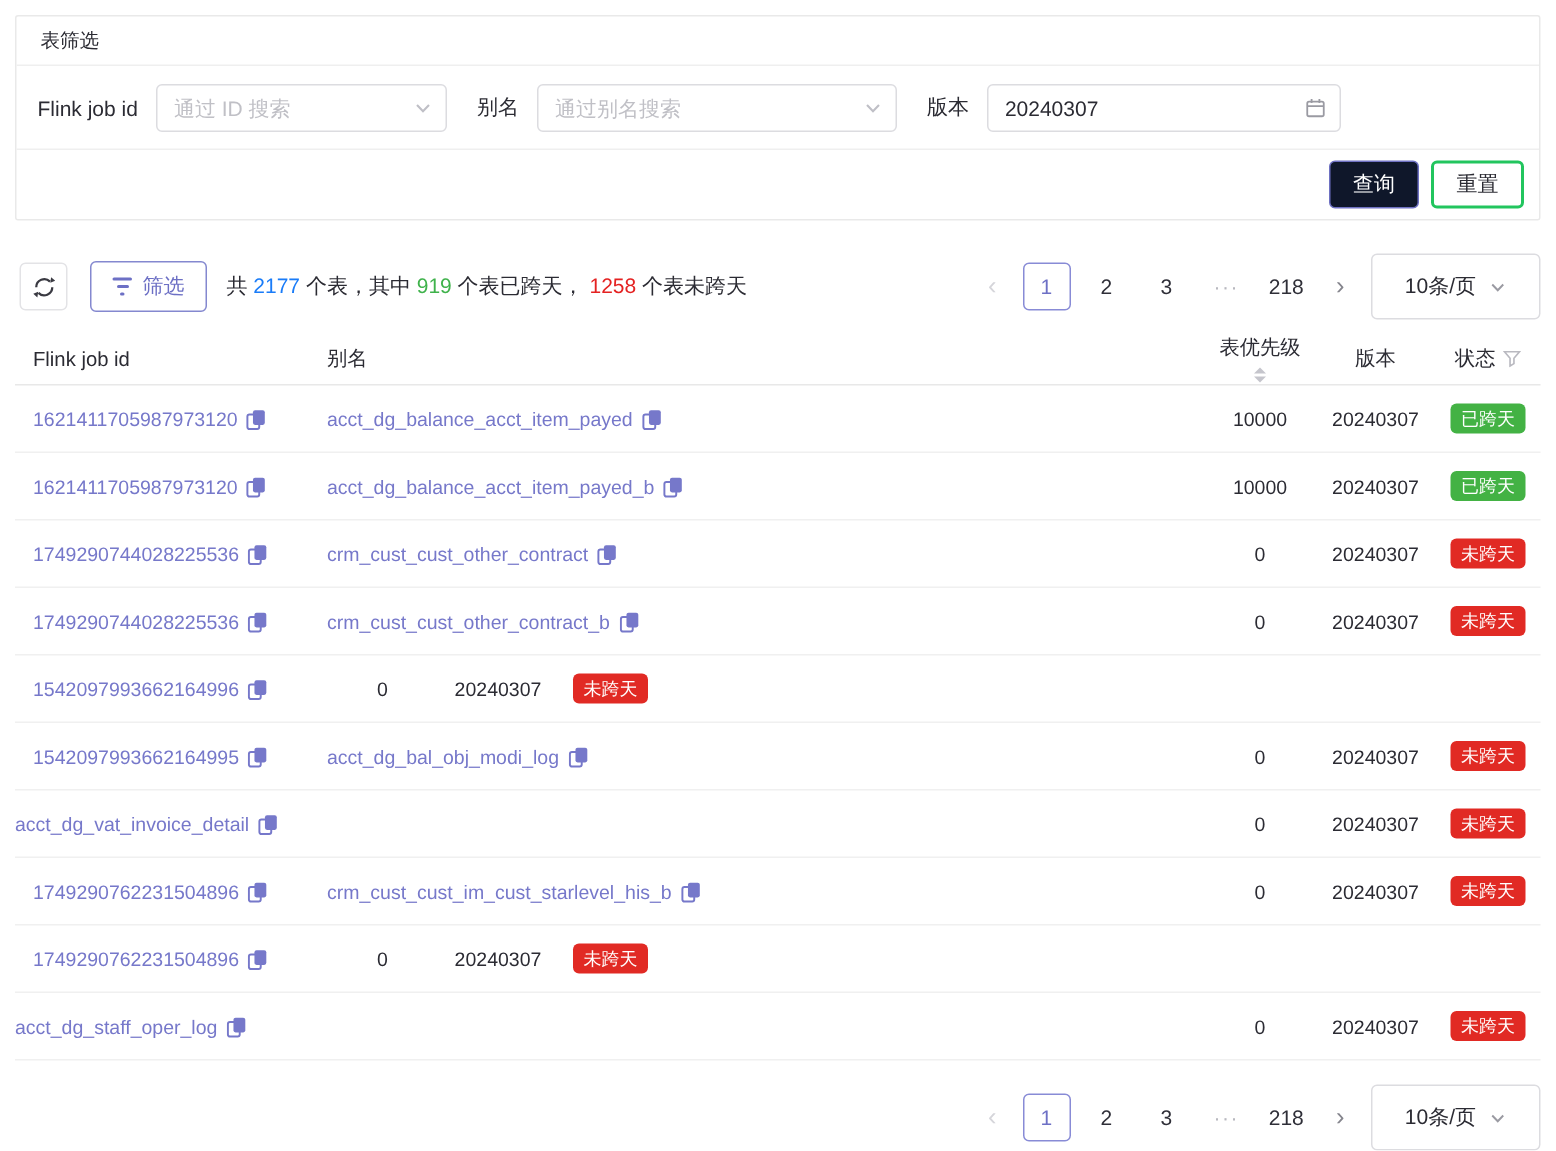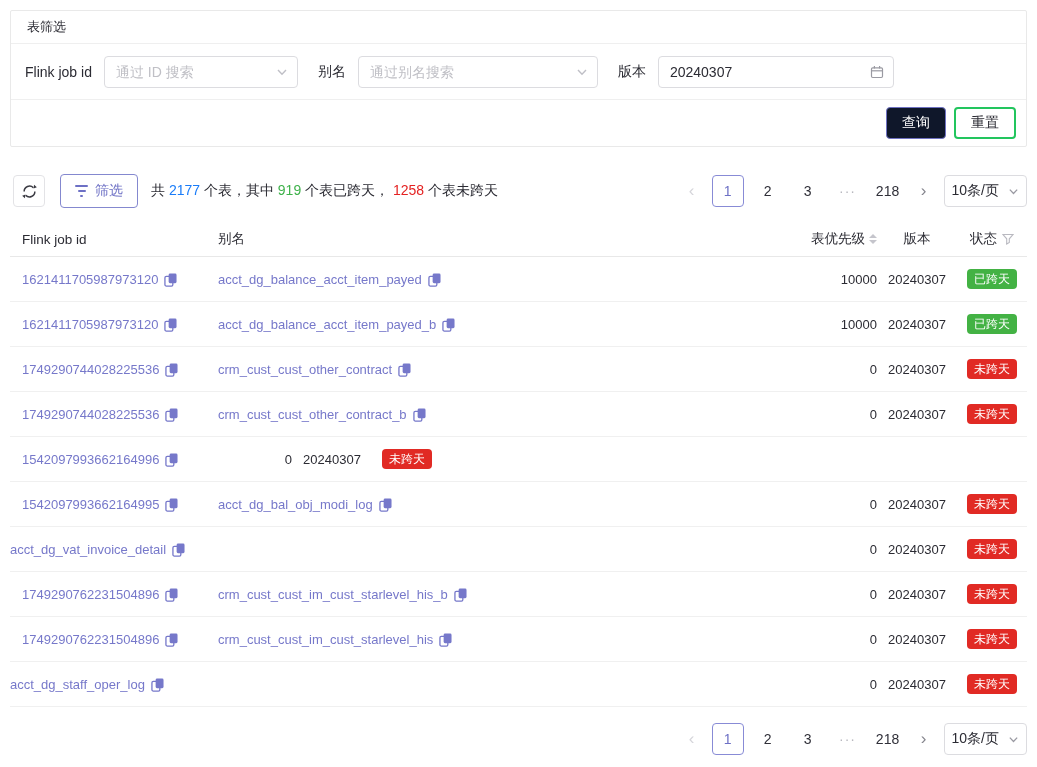--- a/index.html
+++ b/index.html
@@ -46,33 +46,33 @@
 
   
   .pagination { margin-left:auto; display:flex; align-items:center; gap:8px; }
   .pg-arrow { width:24px; text-align:center; font-size:17px; line-height:32px; cursor:pointer; }
   .pg-prev { color:#d5d5da; } .pg-next { color:#85858d; }
   .pg-pages { display:flex; align-items:center; gap:8px; }
   .pg-item { min-width:32px; height:32px; line-height:32px; text-align:center; font-size:14px;
              color:#2f2f38; border-radius:4px; cursor:pointer; padding:0 4px; }
   .pg-item.active { border:1px solid #888bd6; color:#6d70c5; line-height:30px; }
   .pg-item.ellipsis { color:#b8b8bf; cursor:default; letter-spacing:1px; }
-  .page-size { height:32px; border:1px solid #dcdce0; border-radius:4px; background:#fff;
-               display:flex; align-items:center; gap:9px; padding:0 7px; font-size:14px;
+  .page-size { height:44px; border:1px solid #dcdce0; border-radius:4px; background:#fff;
+               display:flex; align-items:center; gap:9px; padding:0 22px; font-size:14px;
                color:#2b2b33; cursor:pointer; }
 
   
   .table { position:absolute; left:10px; top:222px; width:1017px; }
   .thead { display:flex; align-items:center; height:35px; border-bottom:1px solid #e8e8e8;
            font-size:13.5px; color:#2b2b33; }
   .trow { display:flex; align-items:center; height:45px; border-bottom:1px solid #f0f0f0;
           font-size:13px; }
   .c-id { width:208px; padding-left:12px; display:flex; align-items:center; gap:6px; }
   .c-alias { flex:1; display:flex; align-items:center; gap:6px; }
-  .c-priority { width:74px; text-align:center; display:flex; align-items:center; justify-content:flex-end; gap:4px; }
+  .c-priority { width:74px; text-align:center; display:flex; align-items:center; justify-content:flex-end; gap:4px;flex-direction:column; }
   .c-version { width:80px; text-align:center; justify-content:center; display:flex; }
   .c-status { width:70px; display:flex; justify-content:center; align-items:center; gap:5px; }
   .link { color:#7678ca; cursor:pointer; }
   .copy-btn { display:inline-flex; cursor:pointer; margin-top:2px; }
   .num { color:#2b2b33; }
   .badge { display:inline-block; padding:4px 7px; border-radius:4px; color:#fff; font-size:12px;
            line-height:1; cursor:default; }
   .badge-green { background:#43b244; }
   .badge-red { background:#e12a24; }
   .sort-carets { display:inline-flex; flex-direction:column; gap:2px; }
@@ -412,29 +412,20 @@
       <div class="trow">
     <div class="c-id">
       <span class="link">1749290762231504896</span>
       <span class="copy-btn">
         <svg width="13" height="14" viewBox="0 0 14 15">
           <rect x="1" y="3.5" width="8.5" height="10.5" rx="1.5" fill="none" stroke="#7678ca" stroke-width="1.4"></rect>
           <rect x="5" y="0.5" width="8.5" height="10.5" rx="1.5" fill="#7678ca"></rect>
         </svg>
       </span>
     </div>
-    <div class="c-alias">
-      <span class="link">crm_cust_cust_im_cust_starlevel_his</span>
-      <span class="copy-btn">
-        <svg width="13" height="14" viewBox="0 0 14 15">
-          <rect x="1" y="3.5" width="8.5" height="10.5" rx="1.5" fill="none" stroke="#7678ca" stroke-width="1.4"></rect>
-          <rect x="5" y="0.5" width="8.5" height="10.5" rx="1.5" fill="#7678ca"></rect>
-        </svg>
-      </span>
-    </div>
     <div class="c-priority">
       <span class="num">0</span>
     </div>
     <div class="c-version">
       <span class="num">20240307</span>
     </div>
     <div class="c-status">
       <span class="badge badge-red">未跨天</span>
     </div>
   </div>

